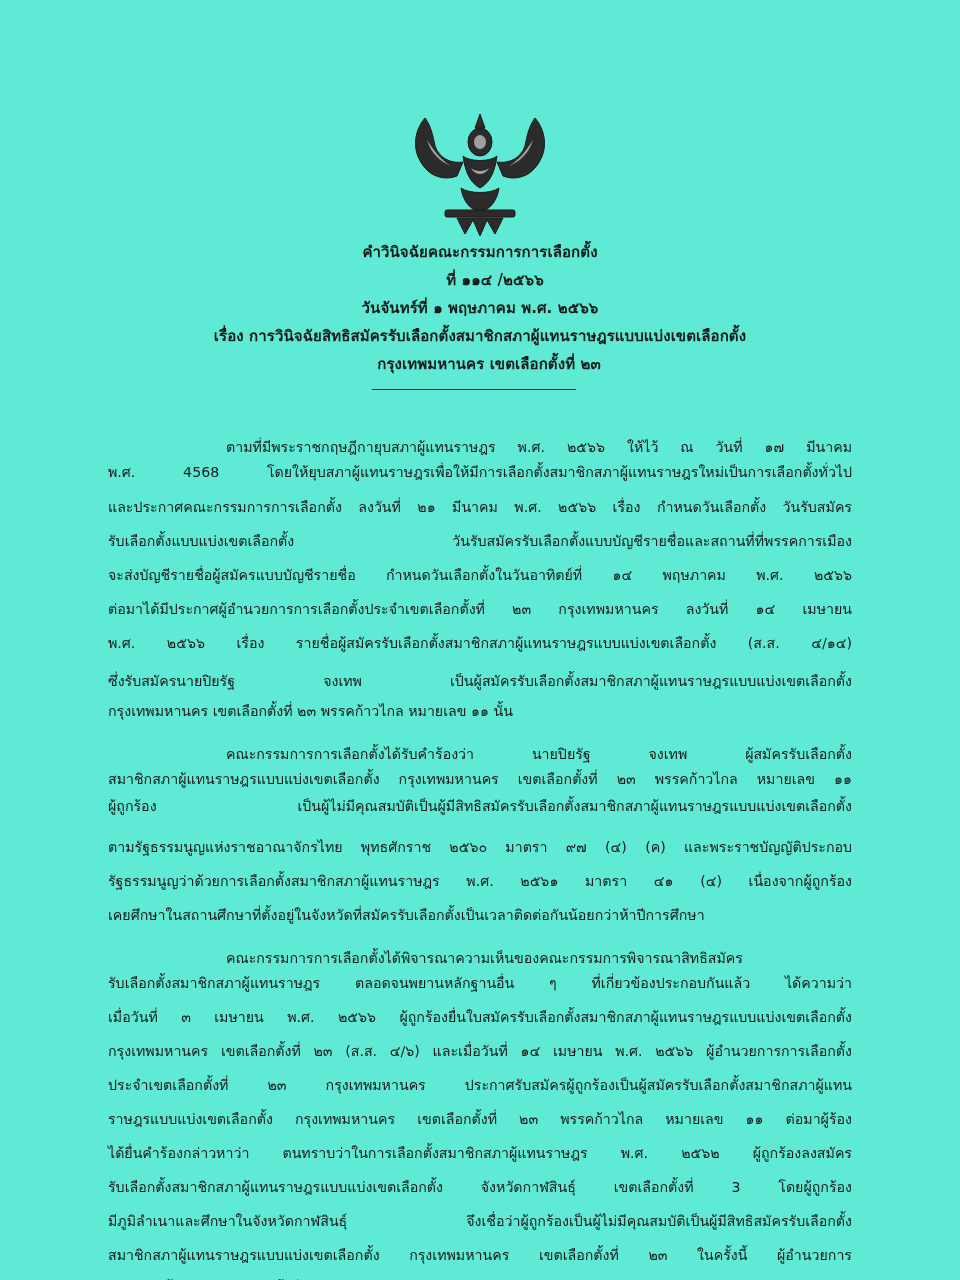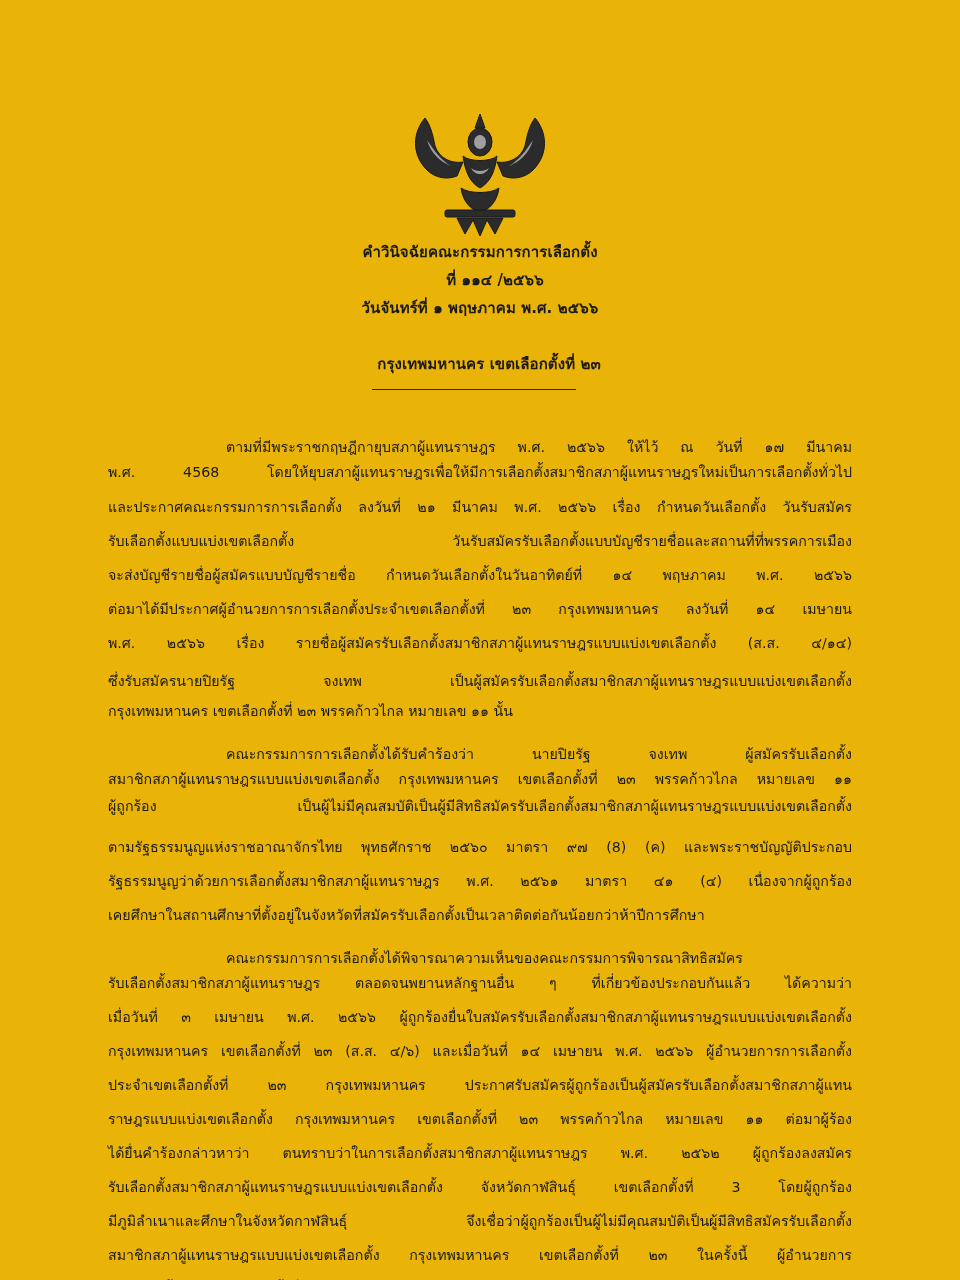--- a/index.html
+++ b/index.html
@@ -12,21 +12,21 @@
       height: 1280px;
       position: relative;
       overflow: hidden;
       font-family: "DejaVu Sans", sans-serif;
       color: #1a1a1a;
     }
     .page {
       position: absolute;
       left: 0; top: 0;
       width: 960px; height: 1280px;
-      background: #eab308;
+      background: #5eead4;
     }
     .emblem {
       position: absolute;
       left: 405px;
       top: 110px;
       width: 150px;
       height: 128px;
     }
     .header {
       position: absolute;
@@ -99,41 +99,42 @@
       <ellipse cx="75" cy="32" rx="6" ry="7"></ellipse>
       <path d="M66 58 C70 66, 80 66, 84 58 C80 62, 70 62, 66 58 Z"></path>
       <path d="M22 30 C26 44, 36 52, 46 56 C36 50, 30 42, 22 30 Z"></path>
       <path d="M128 30 C124 44, 114 52, 104 56 C114 50, 120 42, 128 30 Z"></path>
     </g>
   </svg>
 
   <div class="header h1">คำวินิจฉัยคณะกรรมการการเลือกตั้ง</div>
   <div class="header h2">ที่ ๑๑๔ /๒๕๖๖</div>
   <div class="header h3">วันจันทร์ที่ ๑ พฤษภาคม พ.ศ. ๒๕๖๖</div>
+  <div class="header h4">เรื่อง การวินิจฉัยสิทธิสมัครรับเลือกตั้งสมาชิกสภาผู้แทนราษฎรแบบแบ่งเขตเลือกตั้ง</div>
   <div class="header h5">กรุงเทพมหานคร เขตเลือกตั้งที่ ๒๓</div>
 
   <div class="rule"></div>
 
   <div>
     <div class="line indent" style="top:428px">ตามที่มีพระราชกฤษฎีกายุบสภาผู้แทนราษฎร พ.ศ. ๒๕๖๖ ให้ไว้ ณ วันที่ ๑๗ มีนาคม</div>
     <div class="line" style="top:462px">พ.ศ. 4568 โดยให้ยุบสภาผู้แทนราษฎรเพื่อให้มีการเลือกตั้งสมาชิกสภาผู้แทนราษฎรใหม่เป็นการเลือกตั้งทั่วไป</div>
     <div class="line" style="top:497px">และประกาศคณะกรรมการการเลือกตั้ง ลงวันที่ ๒๑ มีนาคม พ.ศ. ๒๕๖๖ เรื่อง กำหนดวันเลือกตั้ง วันรับสมัคร</div>
     <div class="line" style="top:531px">รับเลือกตั้งแบบแบ่งเขตเลือกตั้ง วันรับสมัครรับเลือกตั้งแบบบัญชีรายชื่อและสถานที่ที่พรรคการเมือง</div>
     <div class="line" style="top:565px">จะส่งบัญชีรายชื่อผู้สมัครแบบบัญชีรายชื่อ กำหนดวันเลือกตั้งในวันอาทิตย์ที่ ๑๔ พฤษภาคม พ.ศ. ๒๕๖๖</div>
     <div class="line" style="top:599px">ต่อมาได้มีประกาศผู้อำนวยการการเลือกตั้งประจำเขตเลือกตั้งที่ ๒๓ กรุงเทพมหานคร ลงวันที่ ๑๔ เมษายน</div>
     <div class="line" style="top:633px">พ.ศ. ๒๕๖๖ เรื่อง รายชื่อผู้สมัครรับเลือกตั้งสมาชิกสภาผู้แทนราษฎรแบบแบ่งเขตเลือกตั้ง (ส.ส. ๔/๑๔)</div>
     <div class="line" style="top:671px">ซึ่งรับสมัครนายปิยรัฐ จงเทพ เป็นผู้สมัครรับเลือกตั้งสมาชิกสภาผู้แทนราษฎรแบบแบ่งเขตเลือกตั้ง</div>
     <div class="line last" style="top:701px">กรุงเทพมหานคร เขตเลือกตั้งที่ ๒๓ พรรคก้าวไกล หมายเลข ๑๑ นั้น</div>
   </div>
 
   <div>
     <div class="line indent" style="top:735px">คณะกรรมการการเลือกตั้งได้รับคำร้องว่า นายปิยรัฐ จงเทพ ผู้สมัครรับเลือกตั้ง</div>
     <div class="line" style="top:769px">สมาชิกสภาผู้แทนราษฎรแบบแบ่งเขตเลือกตั้ง กรุงเทพมหานคร เขตเลือกตั้งที่ ๒๓ พรรคก้าวไกล หมายเลข ๑๑</div>
     <div class="line" style="top:796px">ผู้ถูกร้อง เป็นผู้ไม่มีคุณสมบัติเป็นผู้มีสิทธิสมัครรับเลือกตั้งสมาชิกสภาผู้แทนราษฎรแบบแบ่งเขตเลือกตั้ง</div>
-    <div class="line" style="top:837px">ตามรัฐธรรมนูญแห่งราชอาณาจักรไทย พุทธศักราช ๒๕๖๐ มาตรา ๙๗ (8) (ค) และพระราชบัญญัติประกอบ</div>
+    <div class="line" style="top:837px">ตามรัฐธรรมนูญแห่งราชอาณาจักรไทย พุทธศักราช ๒๕๖๐ มาตรา ๙๗ (๔) (ค) และพระราชบัญญัติประกอบ</div>
     <div class="line" style="top:871px">รัฐธรรมนูญว่าด้วยการเลือกตั้งสมาชิกสภาผู้แทนราษฎร พ.ศ. ๒๕๖๑ มาตรา ๔๑ (๔) เนื่องจากผู้ถูกร้อง</div>
     <div class="line last" style="top:905px">เคยศึกษาในสถานศึกษาที่ตั้งอยู่ในจังหวัดที่สมัครรับเลือกตั้งเป็นเวลาติดต่อกันน้อยกว่าห้าปีการศึกษา</div>
   </div>
 
   <div>
     <div class="line indent" style="top:939px">คณะกรรมการการเลือกตั้งได้พิจารณาความเห็นของคณะกรรมการพิจารณาสิทธิสมัคร</div>
     <div class="line" style="top:973px">รับเลือกตั้งสมาชิกสภาผู้แทนราษฎร ตลอดจนพยานหลักฐานอื่น ๆ ที่เกี่ยวข้องประกอบกันแล้ว ได้ความว่า</div>
     <div class="line" style="top:1007px">เมื่อวันที่ ๓ เมษายน พ.ศ. ๒๕๖๖ ผู้ถูกร้องยื่นใบสมัครรับเลือกตั้งสมาชิกสภาผู้แทนราษฎรแบบแบ่งเขตเลือกตั้ง</div>
     <div class="line" style="top:1041px">กรุงเทพมหานคร เขตเลือกตั้งที่ ๒๓ (ส.ส. ๔/๖) และเมื่อวันที่ ๑๔ เมษายน พ.ศ. ๒๕๖๖ ผู้อำนวยการการเลือกตั้ง</div>
     <div class="line" style="top:1075px">ประจำเขตเลือกตั้งที่ ๒๓ กรุงเทพมหานคร ประกาศรับสมัครผู้ถูกร้องเป็นผู้สมัครรับเลือกตั้งสมาชิกสภาผู้แทน</div>

